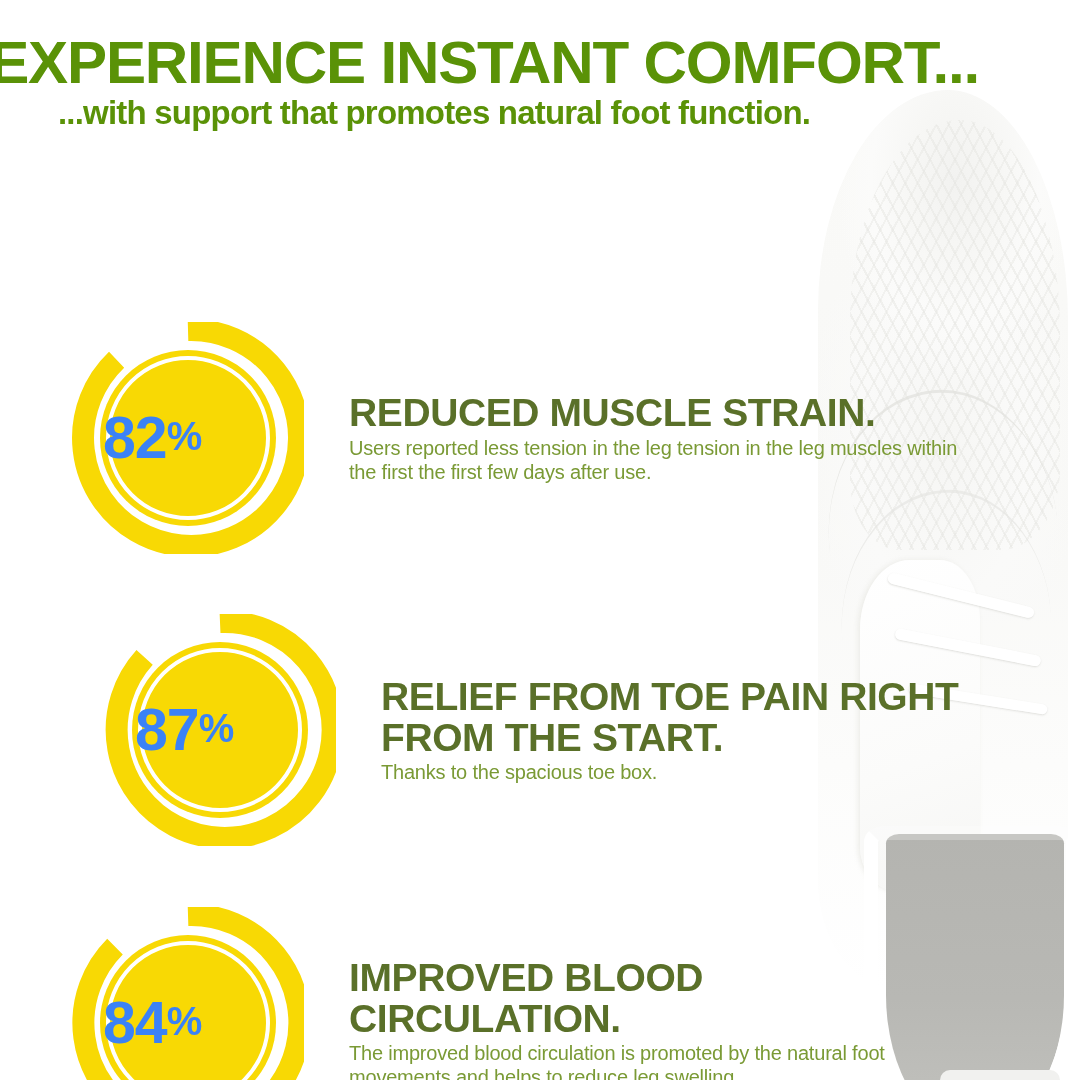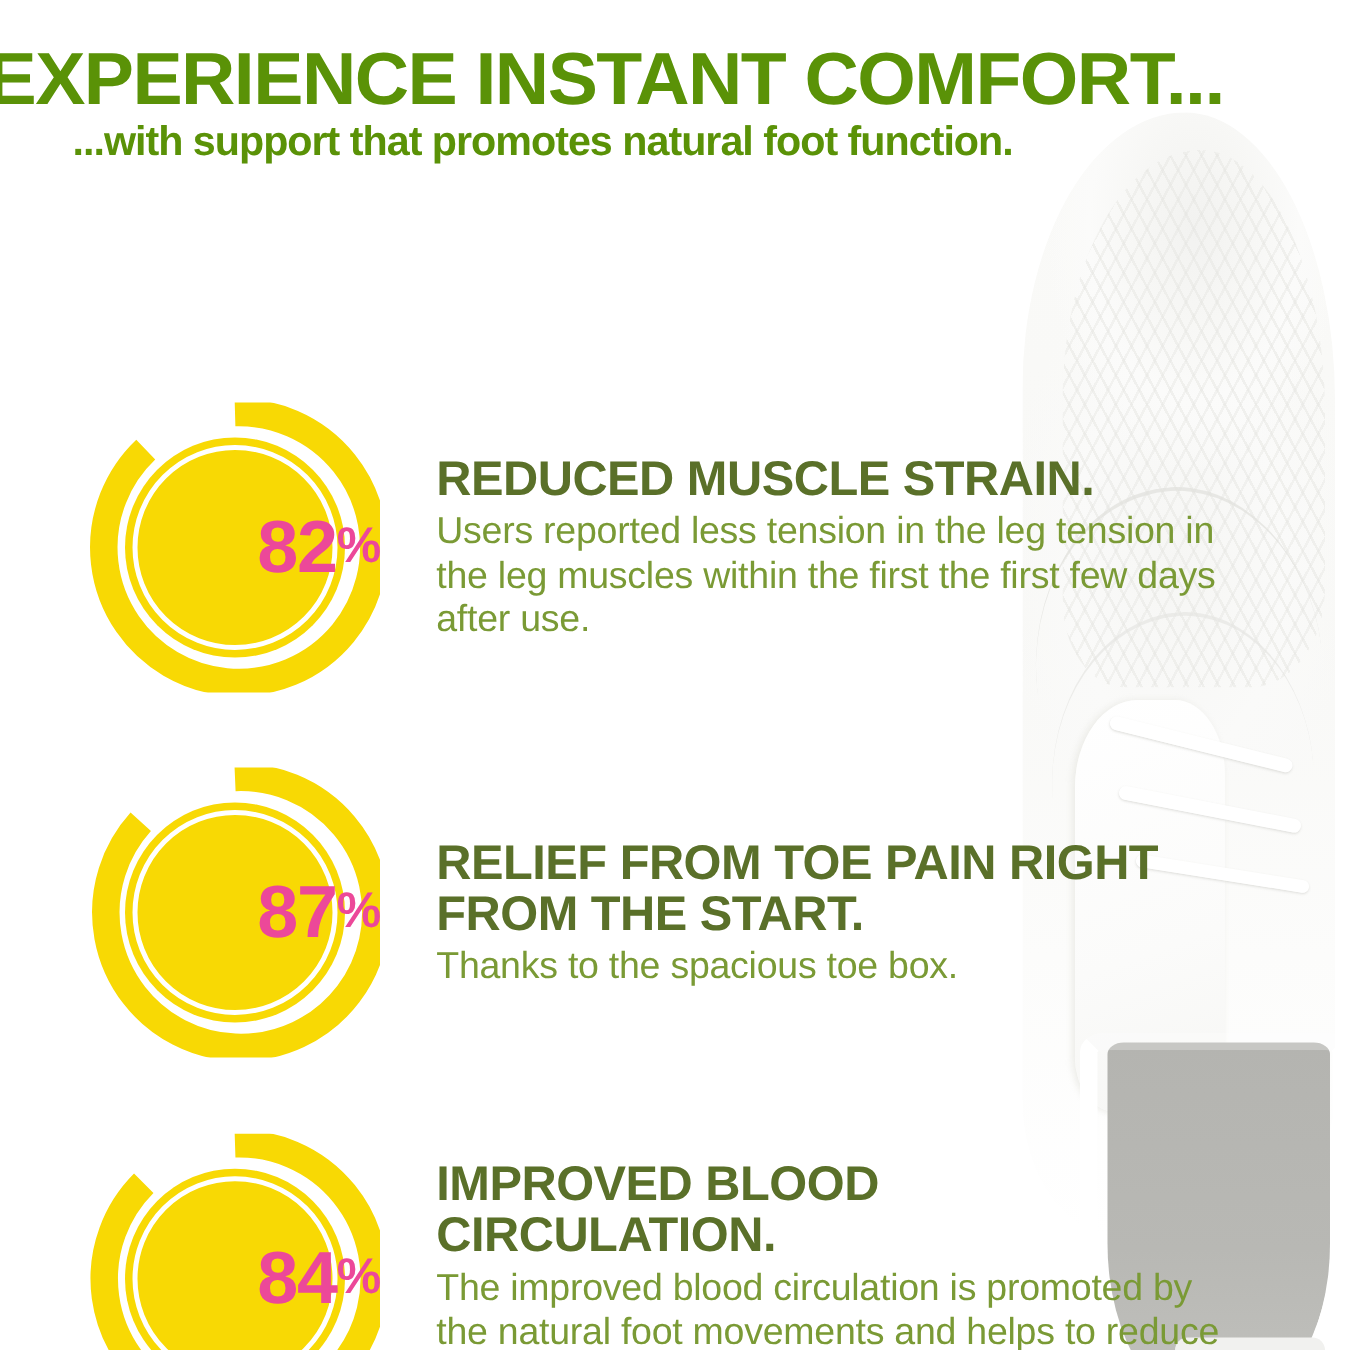--- a/index.html
+++ b/index.html
@@ -126,36 +126,36 @@
   .rows{ position:relative; z-index:2; }
   .row{
     position:absolute;
     left:0;
     width:1080px;
     height:232px;
     display:flex;
     align-items:center;
   }
   #row-0{ top:192px; }
-  #row-1{ top:484px; }
+  #row-1{ top:484px;padding-left:32px; }
   #row-2{ top:777px; }
 
   .gauge{
     position:relative;
     width:232px; height:232px;
     margin-left:72px;
     flex:0 0 232px;
   }
   .gauge svg{ position:absolute; left:0; top:0; }
   .gauge-value{
     position:absolute;
     left:0; right:0; top:50%;
     transform:translateY(-50%);
-    text-align:right;
-    color:#ec4899;
+    text-align:left;
+    color:#3b82f6;
     font-size:59px;
     font-weight:bold;
     letter-spacing:-1px;
     line-height:1;
     margin-left:31px;
   }
   .gauge-value .pct{
     font-size:40px;
     vertical-align:8px;
     letter-spacing:-1px;
@@ -169,21 +169,21 @@
   .stat-heading{
     color:#5a7029;
     font-weight:bold;
     font-size:39px;
     line-height:1.06;
     letter-spacing:-0.4px;
     margin-bottom:3px;
   }
   .stat-body{
     color:#7a9a35;
-    font-size:30px;
+    font-size:20px;
     line-height:1.19;
     letter-spacing:-0.2px;
   }
 </style>
 </head>
 <body>
 
 <div class="shoe-layer">
   <div class="shoe-body"></div>
   <div class="shoe-knit"></div>

